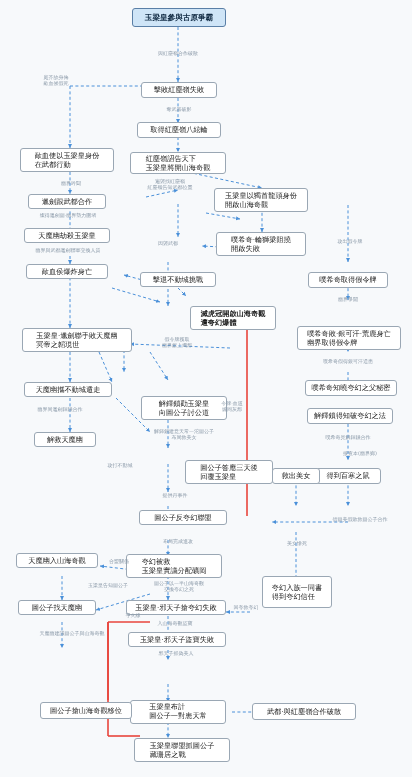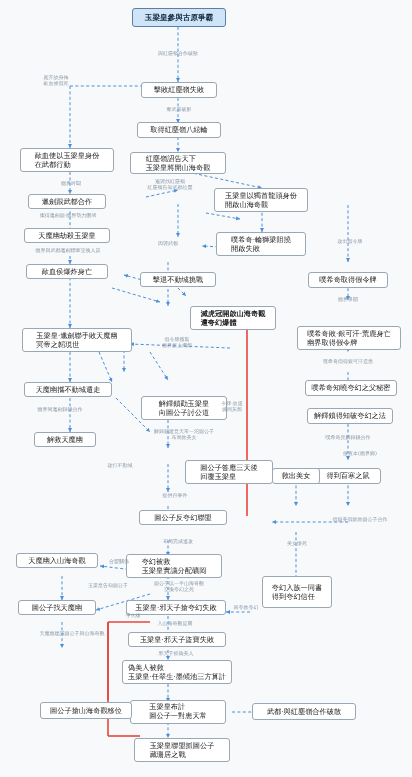--- a/index.html
+++ b/index.html
@@ -156,22 +156,20 @@
   <div class="node" style="left:139px;top:510px;width:88px;height:15px;">圖公子反夸幻聯盟</div>
   <div class="node" style="left:272px;top:468px;width:48px;height:16px;">救出美女</div>
   <div class="node" style="left:16px;top:553px;width:82px;height:15px;">天魔幽入山海奇觀</div>
   <div class="node" style="left:18px;top:600px;width:78px;height:15px;">圖公子找天魔幽</div>
   <div class="node" style="left:126px;top:554px;width:96px;height:24px;">夸幻被救
 玉梁皇實議分配礦岡</div>
   <div class="node" style="left:126px;top:600px;width:100px;height:15px;">玉梁皇‧邪天子搶夸幻失敗</div>
   <div class="node" style="left:262px;top:576px;width:70px;height:32px;">夸幻入族一同書
 得到夸幻信任</div>
   <div class="node" style="left:128px;top:632px;width:98px;height:15px;">玉梁皇‧邪天子盜寶失敗</div>
-  <div class="node" style="left:122px;top:660px;width:110px;height:24px;">偽美人被救
-玉梁皇‧任翠生‧墨傾池三方算計</div>
   <div class="node" style="left:130px;top:700px;width:96px;height:24px;font-family:Liberation Serif, serif;">玉梁皇布計
 圖公子一對患天常</div>
   <div class="node" style="left:40px;top:702px;width:92px;height:17px;">圖公子搶山海奇觀移位</div>
   <div class="node" style="left:252px;top:703px;width:104px;height:17px;">武都‧與紅塵嶺合作破散</div>
   <div class="node" style="left:134px;top:738px;width:96px;height:24px;">玉梁皇聯盟抓圖公子
 藏珊居之戰</div>
 
   <div class="elabel" style="left:142px;top:50px;width:72px;">與紅塵嶺合作破散</div>
   <div class="elabel" style="left:152px;top:106px;width:54px;">奪武器破影</div>
   <div class="elabel" style="left:28px;top:74px;width:56px;">庭芥故身傳

